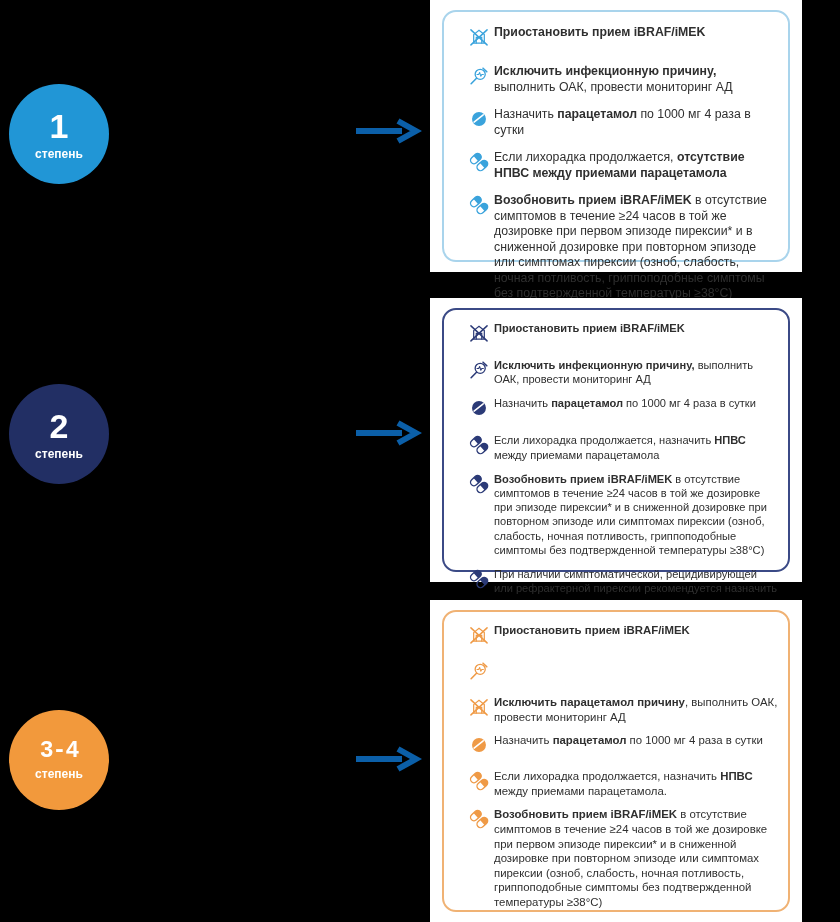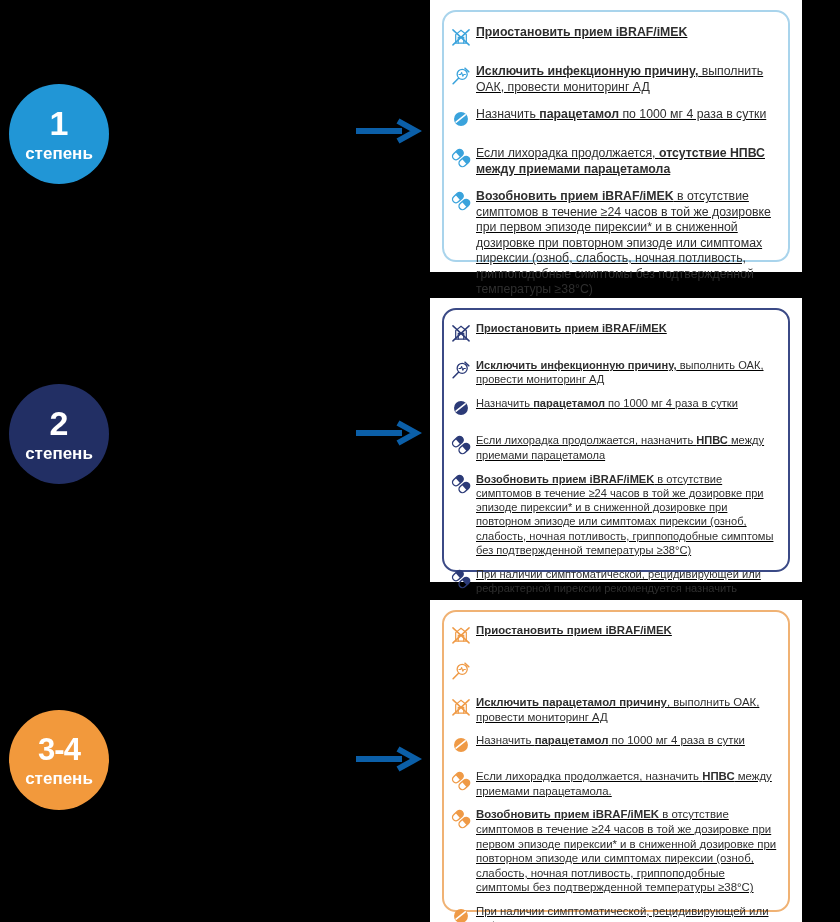--- a/index.html
+++ b/index.html
@@ -26,23 +26,23 @@
     align-items: center;
     justify-content: center;
     color: #ffffff;
     line-height: 1;
   }
   .badge .num {
     font-size: 34px;
     font-weight: bold;
     letter-spacing: 0px;
   }
-  .badge .num.wide { font-size: 31px; letter-spacing: -1px; }
+  .badge .num.wide { font-size: 23px; letter-spacing: -1px; font-family: Liberation Mono, monospace; }
   .badge .lbl {
-    font-size: 17px;
+    font-size: 12px;
     font-weight: bold;
     margin-top: 5px;
   }
   #badge-1 { left: 9px;  top: 84px;  background: #2196d6; }
   #badge-2 { left: 9px;  top: 384px; background: #222f64; }
   #badge-3 { left: 9px;  top: 710px; background: #f2993c; }
 
   
   .arrow {
     position: absolute;
@@ -59,22 +59,21 @@
     left: 430px;
     width: 372px;
     background: #ffffff;
     box-sizing: border-box;
     padding: 10px 12px 10px 12px;
   }
   .card-inner {
     border-radius: 14px;
     box-sizing: border-box;
     height: 100%;
-    padding: 8px 10px 8px 2px;
-    text-decoration: underline;
+    padding: 8px 10px 8px 20px;
   }
   #card-1 { top: 0px;   height: 272px; }
   #card-2 { top: 298px; height: 284px; }
   #card-3 { top: 600px; height: 322px; }
 
   #card-1 .card-inner { border: 2px solid #a9d4ec; }
   #card-2 .card-inner { border: 2px solid #3b4a86; }
   #card-3 .card-inner { border: 2px solid #f0b274; }
 
   .rows { display: flex; flex-direction: column; }

